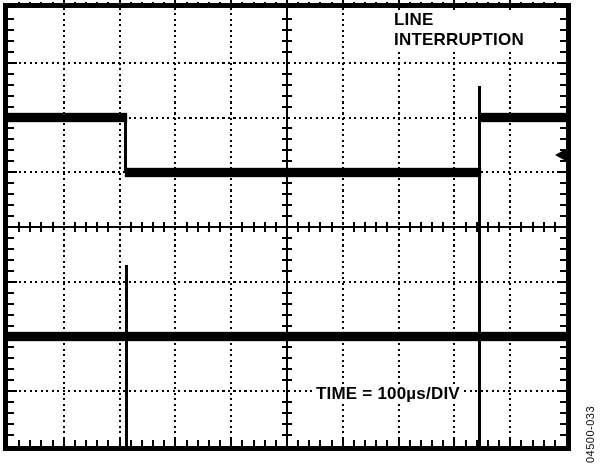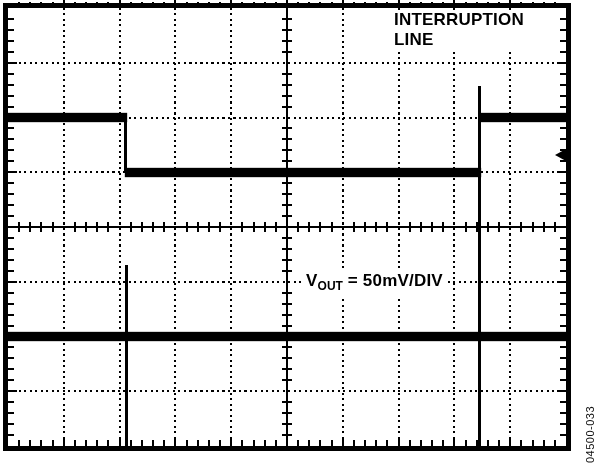--- a/index.html
+++ b/index.html
@@ -26,27 +26,27 @@
 </style>
 </head>
 <body>
 
 <div class="fig" id="scope">
 
   <div class="frame"></div>
 
 
   <div class="lbl" style="left:391px;top:10px">
+    <div>LINE</div>
     <div>INTERRUPTION</div>
-    <div>LINE</div>
   </div>
 
 
-  <div class="lbl" style="left:303px;top:271px"><span>V</span><sub>OUT</sub><span> = 50mV/DIV</span></div>
-
+
+  <div class="lbl" style="left:313px;top:384px">TIME = 100µs/DIV</div>
 
   <div class="arrow" style="left: 555px; top: 149.278px;"></div>
 
   <div class="watermark">04500-033</div>
 <div class="grid-v" style="left: 62.8px; top: 8px; width: 2px; height: 438px;"></div>
     <div class="grid-v" style="left: 118.6px; top: 8px; width: 2px; height: 438px;"></div>
     <div class="grid-v" style="left: 174.4px; top: 8px; width: 2px; height: 438px;"></div>
     <div class="grid-v" style="left: 230.2px; top: 8px; width: 2px; height: 438px;"></div>
     <div class="grid-v" style="left: 341.8px; top: 8px; width: 2px; height: 438px;"></div>
     <div class="grid-v" style="left: 397.6px; top: 8px; width: 2px; height: 438px;"></div>

